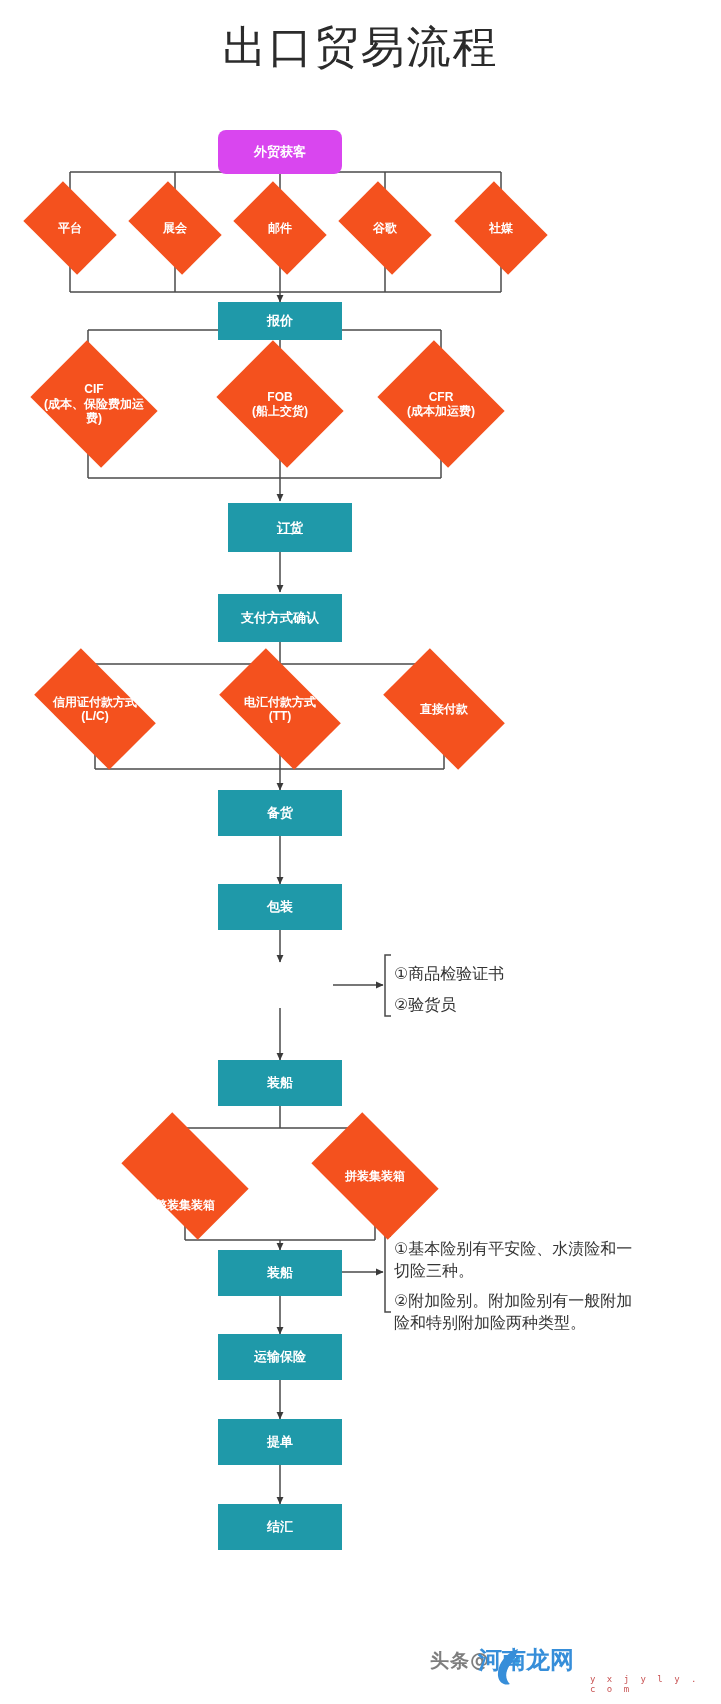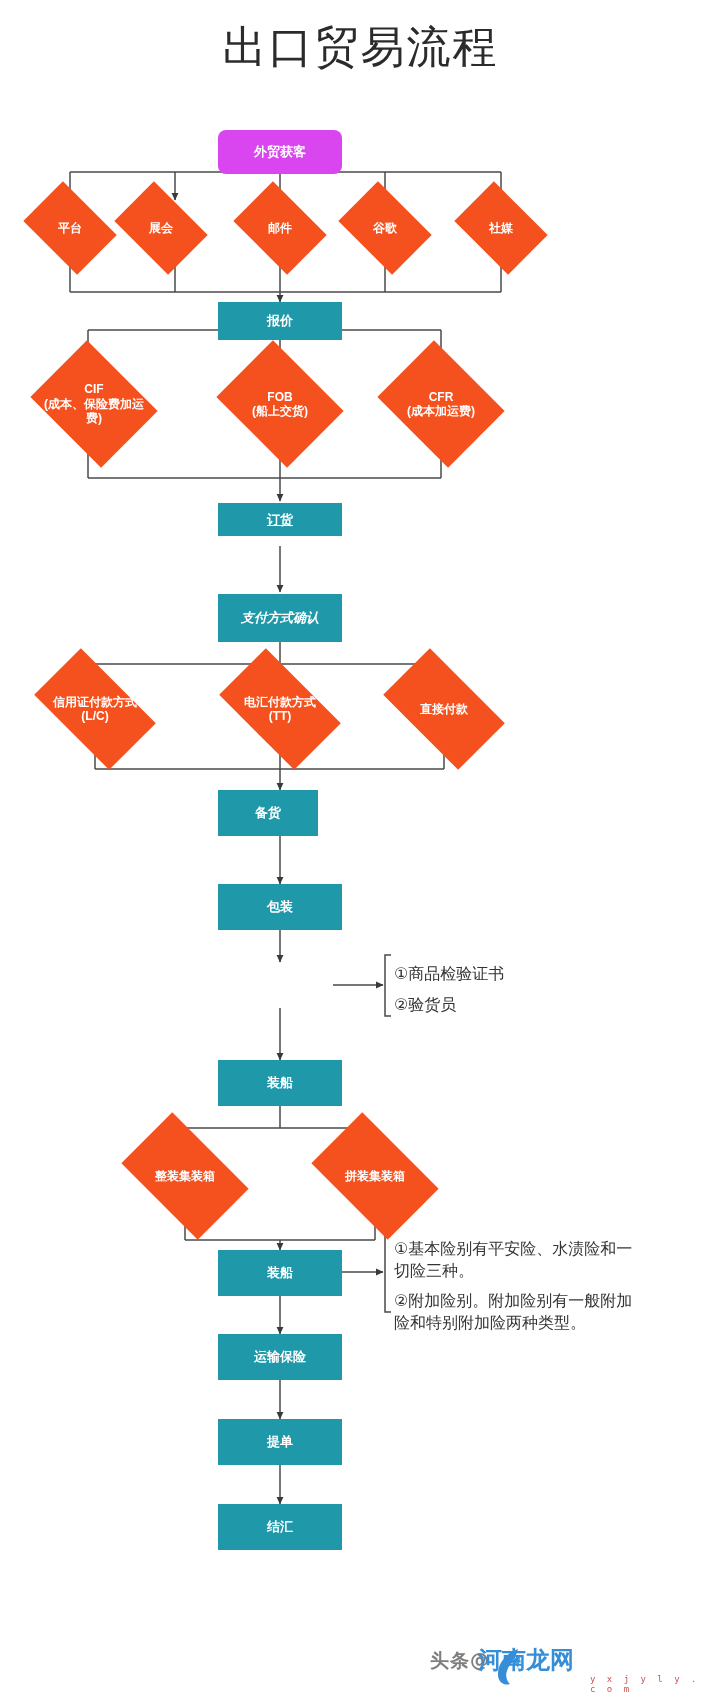--- a/index.html
+++ b/index.html
@@ -124,21 +124,21 @@
   <div class="title">出口贸易流程</div>
 
   <div class="node rounded" style="left:218px;top:130px;width:124px;height:44px;">
     <span>外贸获客</span>
   </div>
 
   <div class="node diamond" style="left:32px;top:200px;width:76px;height:56px;">
     <div class="dshape"></div>
     <div class="dlabel">平台</div>
   </div>
-  <div class="node diamond" style="left:123px;top:200px;width:76px;height:56px;">
+  <div class="node diamond" style="left:137px;top:200px;width:76px;height:56px;">
     <div class="dshape"></div>
     <div class="dlabel">展会</div>
   </div>
   <div class="node diamond" style="left:242px;top:200px;width:76px;height:56px;">
     <div class="dshape"></div>
     <div class="dlabel">邮件</div>
   </div>
   <div class="node diamond" style="left:347px;top:200px;width:76px;height:56px;">
     <div class="dshape"></div>
     <div class="dlabel">谷歌</div>
@@ -167,25 +167,25 @@
     </div>
   </div>
   <div class="node diamond" style="left:391px;top:364px;width:100px;height:80px;">
     <div class="dshape"></div>
     <div class="dlabel">
       <span>CFR</span><br>
       <span>(成本加运费)</span>
     </div>
   </div>
 
-  <div class="node rect" style="left:218px;top:503px;width:124px;height:33px;text-decoration:underline;">
+  <div class="node rect" style="left:228px;top:503px;width:124px;height:49px;text-decoration:underline;">
     <span>订货</span>
   </div>
 
-  <div class="node rect" style="left:218px;top:594px;width:124px;height:48px;font-style:italic;">
+  <div class="node rect" style="left:218px;top:594px;width:124px;height:48px;">
     <span>支付方式确认</span>
   </div>
 
   <div class="node diamond" style="left:42px;top:676px;width:106px;height:66px;">
     <div class="dshape"></div>
     <div class="dlabel">
       <span>信用证付款方式</span><br>
       <span>(L/C)</span>
     </div>
   </div>
@@ -194,40 +194,40 @@
     <div class="dlabel">直接付款</div>
   </div>
   <div class="node diamond" style="left:227px;top:676px;width:106px;height:66px;">
     <div class="dshape"></div>
     <div class="dlabel">
       <span>电汇付款方式</span><br>
       <span>(TT)</span>
     </div>
   </div>
 
-  <div class="node rect" style="left:218px;top:790px;width:100px;height:46px;text-align:center;">
+  <div class="node rect" style="left:218px;top:790px;width:124px;height:46px;text-align:center;">
     <span>备货</span>
   </div>
 
   <div class="node rect" style="left:218px;top:884px;width:124px;height:46px;">
     <span>包装</span>
   </div>
 
 
   <div class="note" style="left:394px;top:963px;width:180px;">
     <div class="line">①商品检验证书</div>
     <div class="gap"></div>
     <div class="line">②验货员</div>
   </div>
 
   <div class="node rect" style="left:218px;top:1060px;width:124px;height:46px;">
     <span>装船</span>
   </div>
 
-  <div class="node diamond" style="left:131px;top:1140px;width:108px;height:72px;">
+  <div class="node diamond" style="left:131px;top:1140px;width:108px;height:72px;align-items:flex-end;">
     <div class="dshape"></div>
     <div class="dlabel">整装集装箱</div>
   </div>
   <div class="node diamond" style="left:321px;top:1140px;width:108px;height:72px;">
     <div class="dshape"></div>
     <div class="dlabel">拼装集装箱</div>
   </div>
 
   <div class="node rect" style="left:218px;top:1250px;width:124px;height:46px;">
     <span>装船</span>

